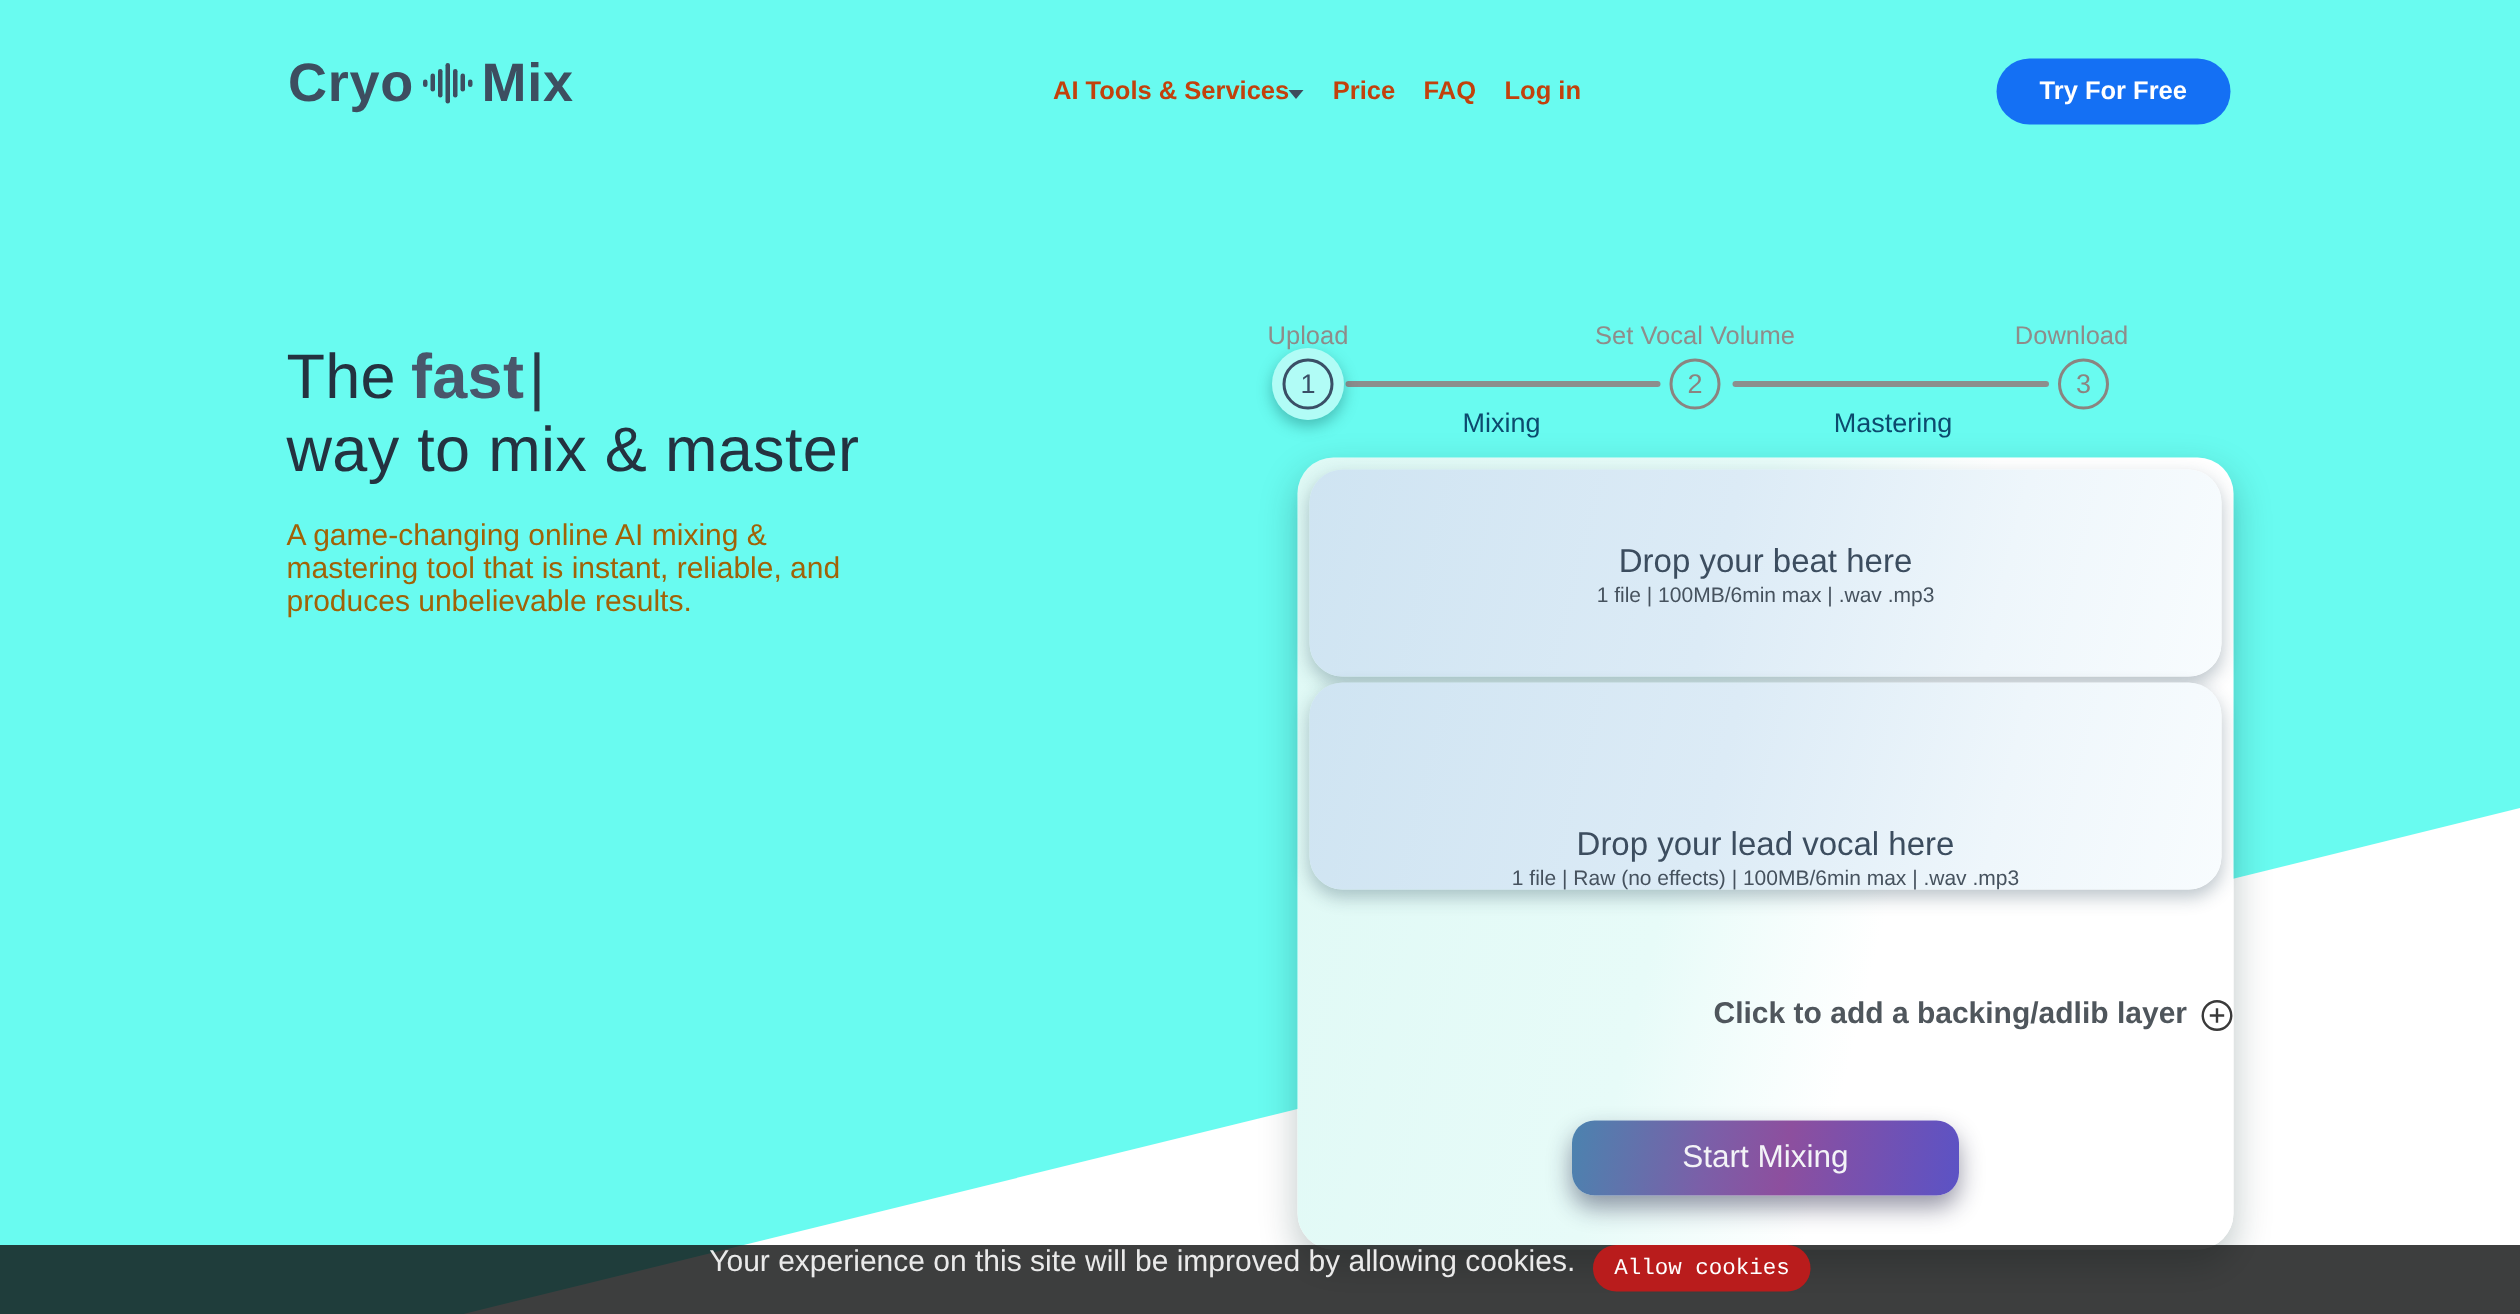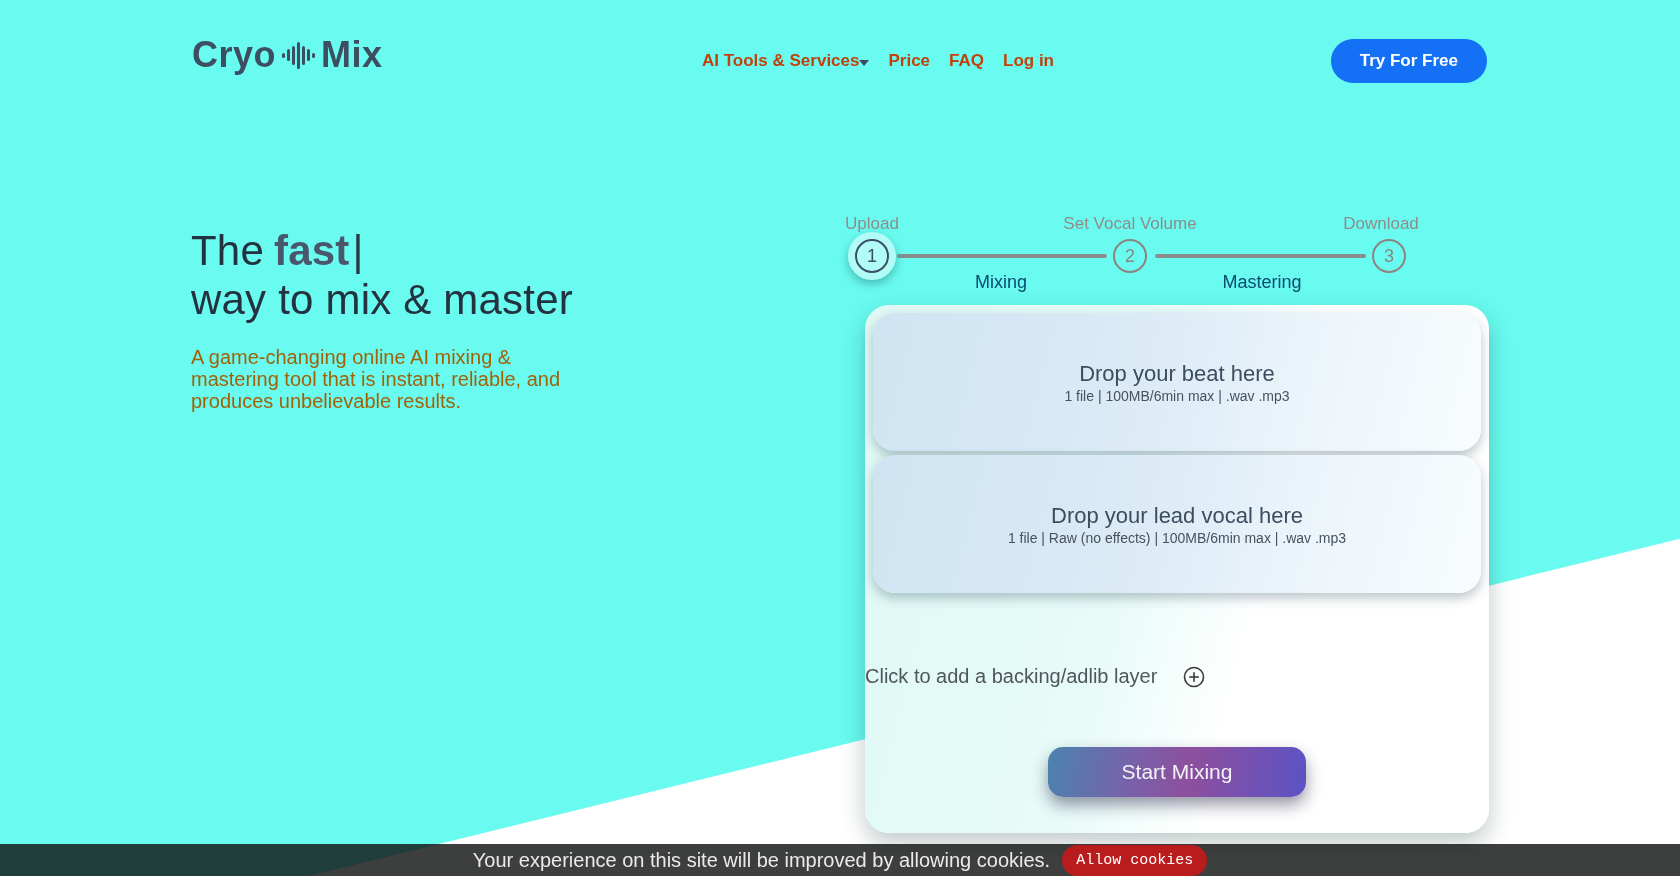--- a/index.html
+++ b/index.html
@@ -60,39 +60,40 @@
     background:linear-gradient(104deg,#dff9f5 0%,#e7fbf8 42%,#ffffff 62%,#ffffff 100%);
     box-shadow:0 10px 25px rgba(0,40,40,.25);
   }
   .dropzone{
     position:absolute;left:8px;right:8px;height:138px;border-radius:22px;cursor:pointer;
     background:linear-gradient(104deg,#cfe4f2 0%,#dcebf6 45%,#eef6fb 75%,#f8fcfe 100%);
     box-shadow:0 5px 12px rgba(30,60,80,.30);
     display:flex;flex-direction:column;align-items:center;justify-content:center;gap:1px;
   }
   .dz-beat{top:8px;}
-  .dz-vocal{top:150px;}
+  .dz-vocal{top:150px;justify-content:flex-end;}
   .dz-title{font-size:22px;color:#3c4d5f;}
   .dz-specs{font-size:14px;color:#46525e;}
   .add-layer{
-    position:absolute;left:0;right:0;top:360px;display:flex;align-items:center;justify-content:flex-start;gap:26px;
+    position:absolute;left:0;right:0;top:360px;display:flex;align-items:center;justify-content:flex-end;gap:9px;
     cursor:pointer;
+    font-weight:bold;
   }
   .add-layer-label{font-size:20px;color:#4f565c;}
   .start-btn{
     position:absolute;left:183px;top:442px;width:258px;height:50px;border:none;border-radius:15px;cursor:pointer;
     background:linear-gradient(100deg,#4b83af 0%,#7b5fa8 35%,#8d4f9e 55%,#5b53c5 100%);
     color:#f3f3f7;font-size:21px;font-family:"Liberation Sans",sans-serif;
     box-shadow:0 8px 16px rgba(25,25,60,.45);
   }
 
   
   .cookie-bar{
-    position:absolute;left:0;right:0;bottom:0;height:32px;background:rgba(12,14,14,.80);
-    display:flex;align-items:center;justify-content:center;gap:12px;z-index:5;
+    position:absolute;left:0;right:0;bottom:0;height:46px;background:rgba(12,14,14,.80);
+    display:flex;justify-content:center;gap:12px;z-index:5;
   }
   .cookie-msg{font-size:20px;color:#eaeaea;}
   .cookie-btn{
     height:31px;padding:0 14px;border:none;border-radius:16px;background:#b91c1c;color:#fff;
     font-size:15px;cursor:pointer;font-family:Liberation Mono, monospace;
   }
 </style>
 </head>
 <body>
 

